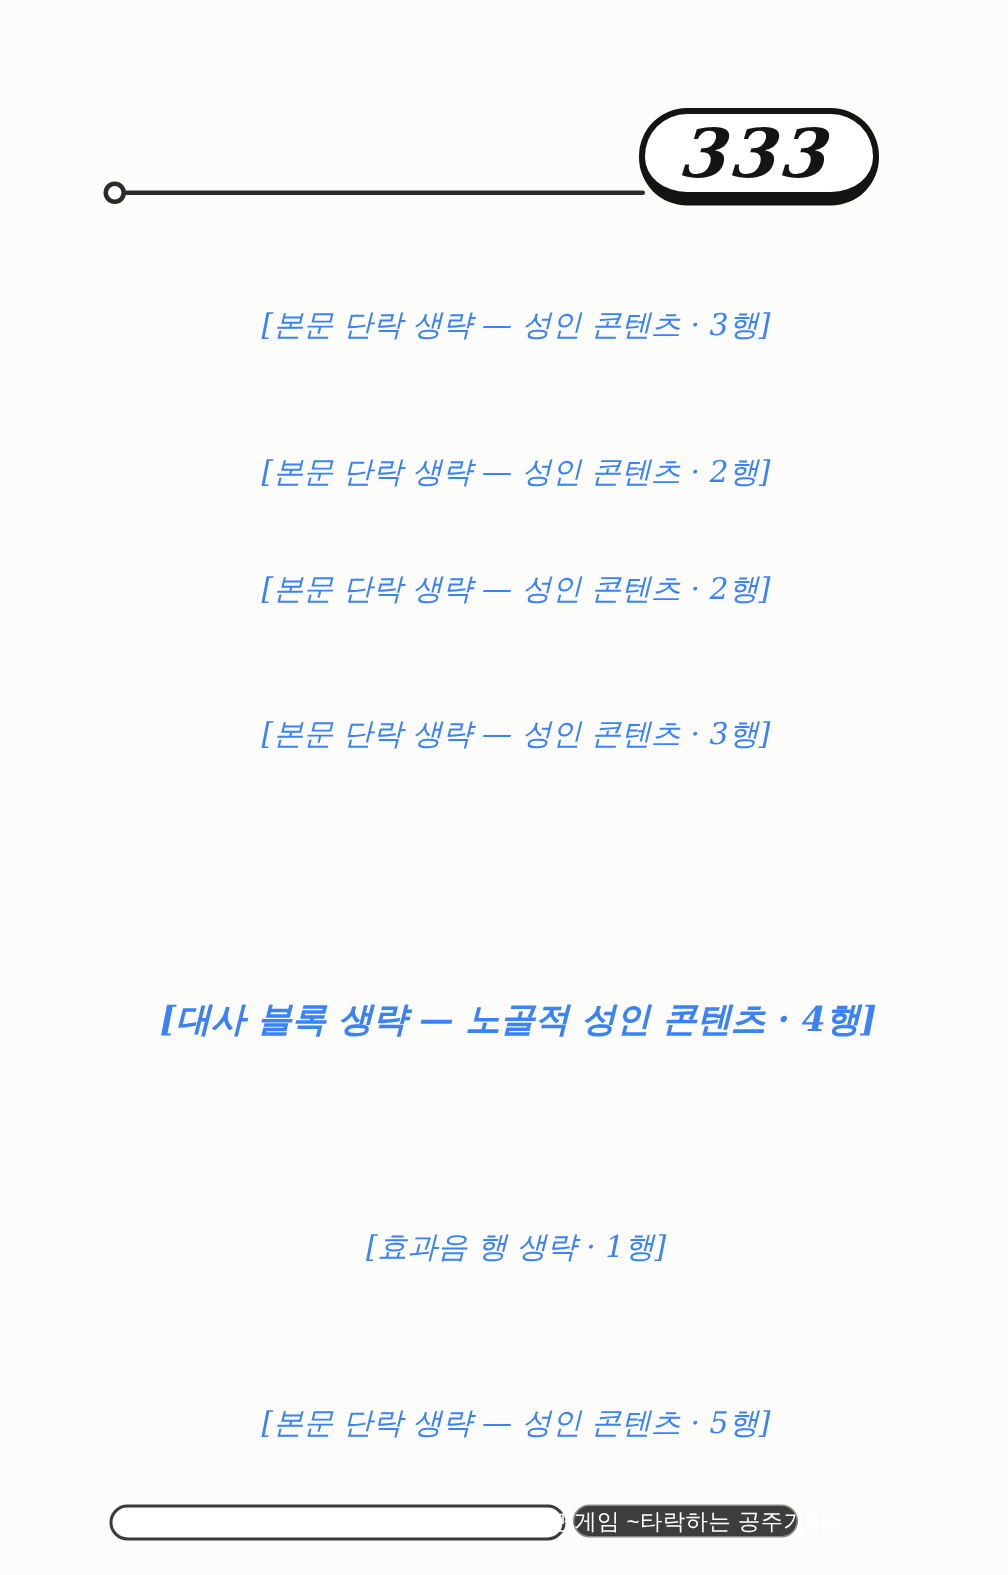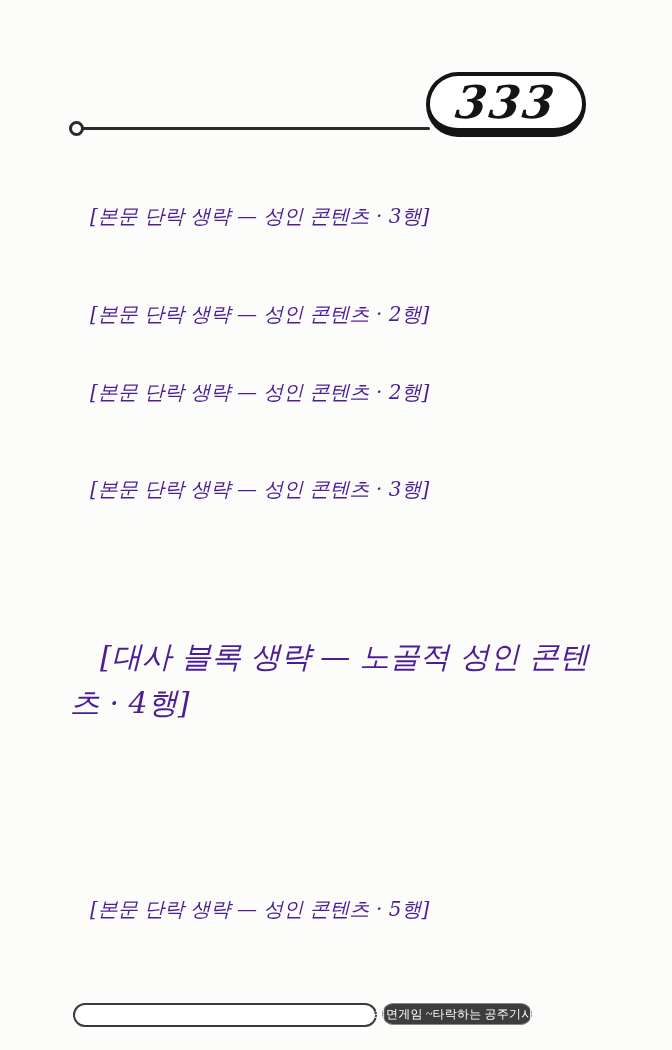--- a/index.html
+++ b/index.html
@@ -30,45 +30,45 @@
   
   .body-text{
     position:absolute;left:70px;right:74px;top:158px;
     font-size:20px;line-height:39px;
   }
   .redaction-note{
     font-family:"Liberation Sans","DejaVu Sans",sans-serif;
     font-size:11px;color:#b0a9a0;margin:0 0 6px 0;font-style:italic;
   }
   .para{
-    margin:0;text-indent:1em;color:#4c1d95;font-style:italic;
-    display:flex;align-items:center;
+    margin:0;text-indent:1em;color:#3b82f6;font-style:italic;
+    display:flex;align-items:center;text-align:center;
   }
   .para > span{display:block;width:100%;}
   .l1{min-height:39px}
   .l2{min-height:78px}
   .l3{min-height:117px}
   .l5{min-height:195px}
   .dialogue{
-    font-size:30px;line-height:46px;min-height:184px;
-    margin-top:40px;margin-bottom:40px;
+    font-size:23px;line-height:46px;min-height:184px;
+    margin-top:40px;margin-bottom:40px;font-weight:bold;
   }
   
   .footer-box{
     position:absolute;left:73px;top:1003px;width:300px;height:20px;
     border:2px solid #3a3a3a;border-radius:12px;background:#fff;
   }
   .footer-pill{
     position:absolute;left:382px;top:1003px;width:148px;height:20px;
     background:#3d3d3d;border:1px solid #8a8a8a;border-radius:11px;
     display:flex;align-items:center;justify-content:center;
   }
   .footer-pill span{
-    font-family:Liberation Serif, serif;
-    font-size:12px;color:#fff;letter-spacing:0.2px;white-space:nowrap;
+    font-family:Liberation Sans, sans-serif;
+    font-size:15px;color:#fff;letter-spacing:0.2px;white-space:nowrap;
   }
 </style>
 </head>
 <body>
 
 <div class="page">
 
   <div class="header-rule">
     <span class="ring"></span>
   </div>
@@ -86,20 +86,23 @@
       </p>
     <p class="para l2">
         <span>[본문 단락 생략 — 성인 콘텐츠 · 2행]</span>
       </p>
     <p class="para l3">
         <span>[본문 단락 생략 — 성인 콘텐츠 · 3행]</span>
       </p>
     <p class="para dialogue">
         <span>[대사 블록 생략 — 노골적 성인 콘텐츠 · 4행]</span>
       </p>
+    <p class="para l1">
+        <span>[효과음 행 생략 · 1행]</span>
+      </p>
     <p class="para l5">
         <span>[본문 단락 생략 — 성인 콘텐츠 · 5행]</span>
       </p>
   </main>
 
   <div class="footer-box"></div>
   <div class="footer-pill">
     <span>최면게임 ~타락하는 공주기사~</span>
   </div>
 

